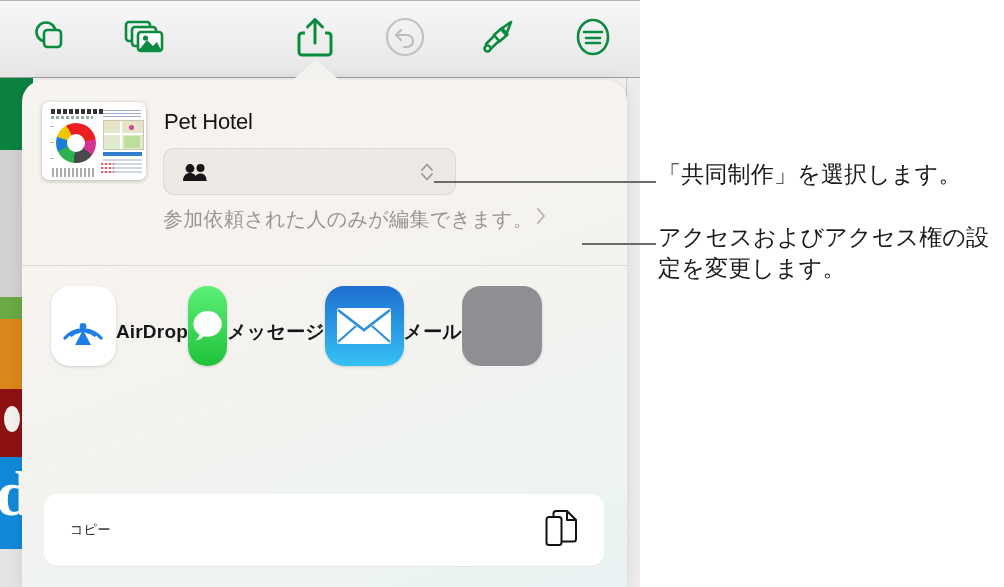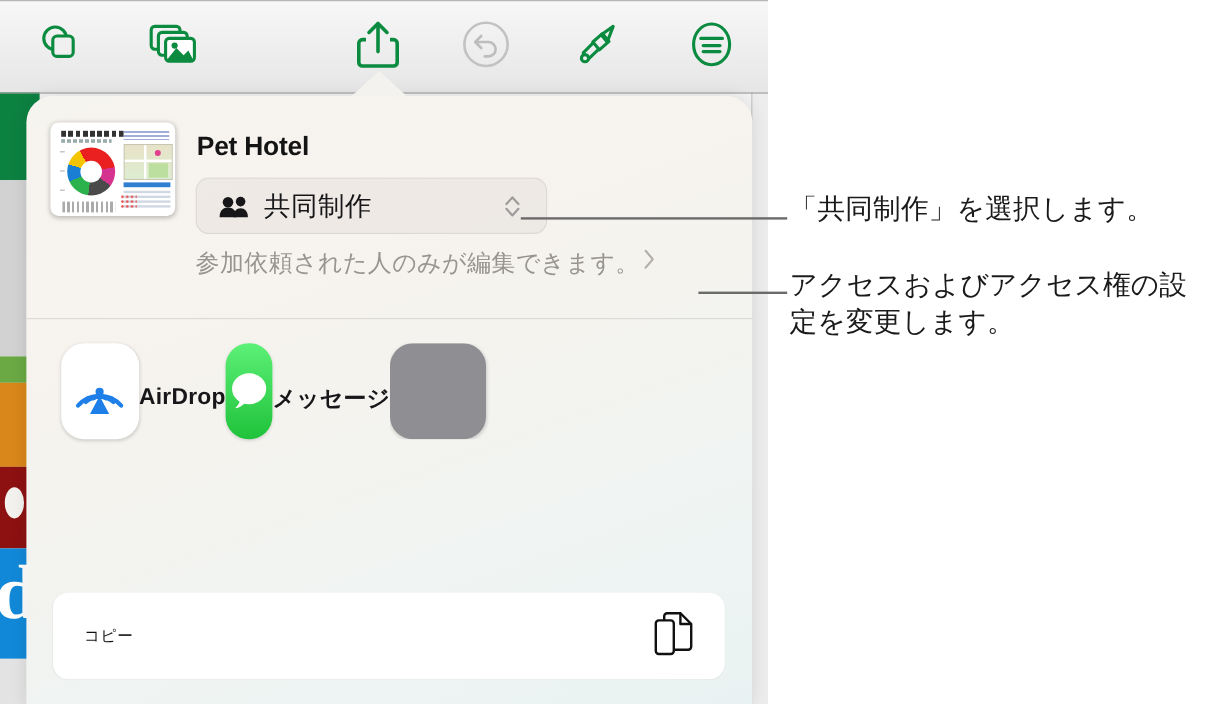--- a/index.html
+++ b/index.html
@@ -181,21 +181,21 @@
       background:repeating-linear-gradient(90deg,#666 0 2px,transparent 2px 4px); opacity:.55; }
   .th-dots { position:absolute; left:54px; top:56px; width:14px; height:12px;
       background:radial-gradient(#e85b5b 1px, transparent 1.2px) 0 0/4px 4px; }
   .th-topright { position:absolute; left:57px; top:3px; width:38px; height:8px;
       background:repeating-linear-gradient(0deg,#8899cc 0 1.5px,transparent 1.5px 3px); opacity:.8; }
 
   #doc-title {
     position: absolute;
     left: 142px; top: 29px;
     font-size: 22px;
-    font-weight: 700;
+    font-weight: 400;
     color: #141414;
     letter-spacing: -0.2px;
   }
 
   #collab-select {
     position: absolute;
     left: 141px; top: 68px;
     width: 293px; height: 47px;
     background: rgba(120,110,90,0.065);
     border: 1px solid rgba(0,0,0,0.07);
@@ -456,21 +456,20 @@
 
         <div id="collab-select">
           <span id="collab-people-icon">
             <svg width="27" height="20" viewBox="0 0 27 20">
               <circle cx="8" cy="6.5" r="4.4" fill="#17171a"></circle>
               <circle cx="18.5" cy="6" r="4" fill="#17171a"></circle>
               <path d="M1 19 C1 13.4 4.2 11 8 11 C11.8 11 15 13.4 15 19 Z" fill="#17171a"></path>
               <path d="M12.5 19 C12.5 13.8 15.2 11.5 18.5 11.5 C21.8 11.5 24.6 13.8 24.6 19 Z" fill="#17171a"></path>
             </svg>
           </span>
-          <span id="collab-label">共同制作</span>
           <span id="collab-chevrons">
             <svg width="16" height="24" viewBox="0 0 16 24">
               <path d="M3 10 L8 4.5 L13 10" fill="none" stroke="#9b9b9b" stroke-width="1.8" stroke-linecap="round" stroke-linejoin="round"></path>
               <path d="M3 14 L8 19.5 L13 14" fill="none" stroke="#9b9b9b" stroke-width="1.8" stroke-linecap="round" stroke-linejoin="round"></path>
             </svg>
           </span>
         </div>
 
         <div id="perm-row">
           <span id="perm-text">参加依頼された人のみが編集できます。</span>
@@ -504,20 +503,31 @@
         <div class="app-item">
           <div class="app-icon ic-messages">
             <svg width="58" height="58" viewBox="0 0 58 58">
               <ellipse cx="29" cy="26" rx="21" ry="19" fill="#ffffff"></ellipse>
               <path d="M18 40 C16 46 13 49 11 50 C17 50 22 46 24 43 Z" fill="#ffffff"></path>
             </svg>
           </div>
           <div class="app-label">メッセージ</div>
         </div>
 
+        <div class="app-item">
+          <div class="app-icon ic-mail">
+            <svg width="58" height="44" viewBox="0 0 58 44">
+              <rect x="2" y="4" width="54" height="36" rx="2.5" fill="#ffffff"></rect>
+              <path d="M3 6 L29 26 L55 6" fill="none" stroke="#2f8fdc" stroke-width="2.6"></path>
+              <path d="M3 38 L21 22" fill="none" stroke="#2f8fdc" stroke-width="2.2"></path>
+              <path d="M55 38 L37 22" fill="none" stroke="#2f8fdc" stroke-width="2.2"></path>
+            </svg>
+          </div>
+          <div class="app-label">メール</div>
+        </div>
 
 
         <div class="app-item app-item-partial">
           <div class="app-icon ic-partial"></div>
         </div>
       </div>
 
       <div id="copy-row">
         <span id="copy-label">コピー</span>
         <span>

